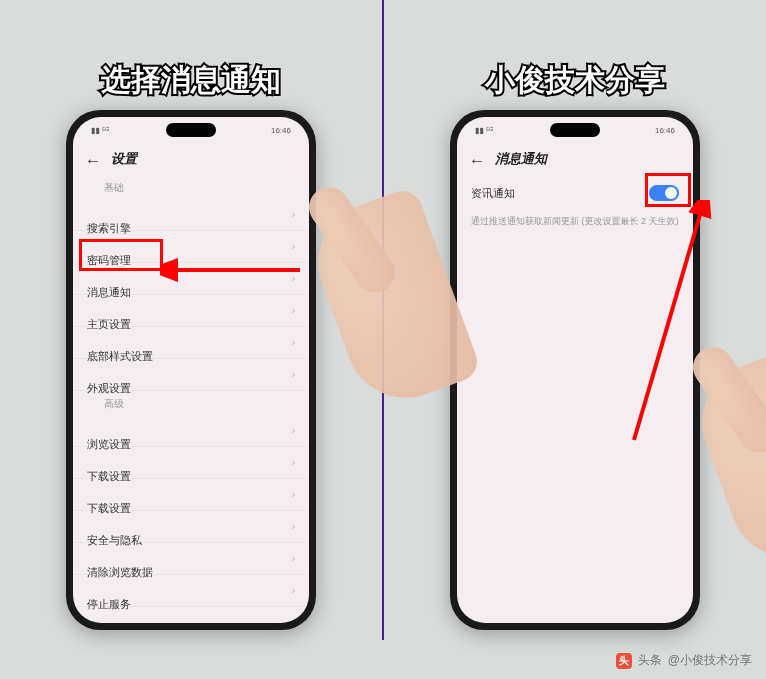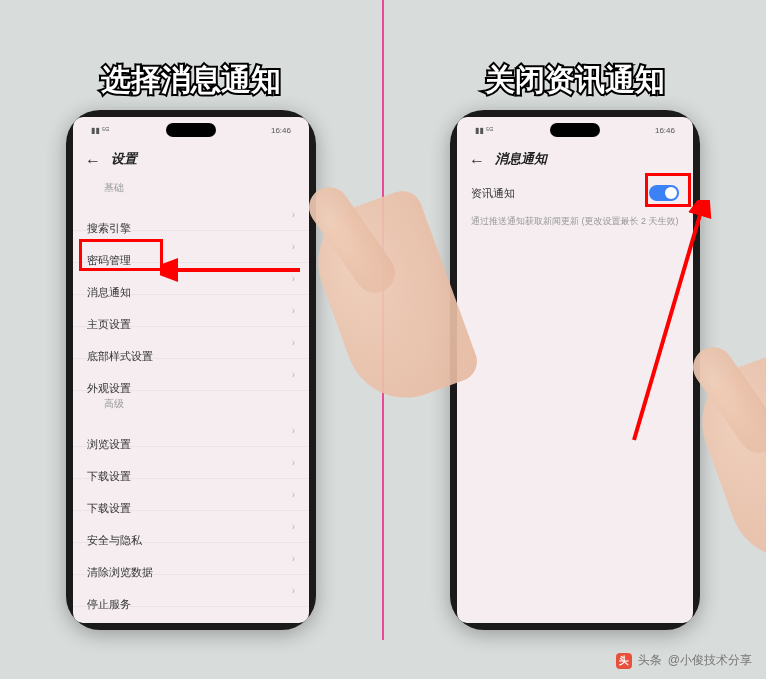--- a/index.html
+++ b/index.html
@@ -1,22 +1,22 @@
 <!DOCTYPE html>
 <html><head>
 <meta charset="utf-8">
 <style>
   * { box-sizing: border-box; margin: 0; padding: 0; }
   body { width: 766px; height: 679px; background: #d8dcdb; font-family: -apple-system, "PingFang SC", "Microsoft YaHei", sans-serif; position: relative; overflow: hidden; }
   .panels { display: flex; width: 100%; height: 640px; }
   .panel { flex: 1; position: relative; background: #d8dcdb; }
-  .panel-left { border-right: 2px solid #ec4899; }
+  .panel-left { border-right: 2px solid #4c1d95; }
   .title-banner { position: absolute; top: 60px; left: 50%; transform: translateX(-50%); font-size: 30px; font-weight: 900; color: #fff; -webkit-text-stroke: 4px #000; paint-order: stroke fill; white-space: nowrap; z-index: 50; }
   .phone { position: absolute; top: 110px; left: 50%; transform: translateX(-50%); width: 250px; height: 520px; background: #1a1a1a; border-radius: 34px; padding: 7px; box-shadow: 0 4px 20px rgba(0,0,0,.3); }
-  .screen { width: 100%; height: 100%; background: #f5edf0; border-radius: 10px; position: relative; overflow: hidden; }
+  .screen { width: 100%; height: 100%; background: #f5edf0; border-radius: 28px; position: relative; overflow: hidden; }
   .notch { position: absolute; top: 6px; left: 50%; transform: translateX(-50%); width: 50px; height: 14px; background: #000; border-radius: 10px; z-index: 5; }
   .status-bar { height: 26px; display: flex; align-items: center; justify-content: space-between; padding: 0 18px; font-size: 8px; color: #555; }
   .header-bar { height: 32px; display: flex; align-items: center; padding: 0 12px; gap: 10px; }
   .back-arrow { font-size: 16px; color: #333; cursor: pointer; }
   .header-title { font-size: 13px; font-weight: 600; color: #222; font-style: italic; }
   .section-label { padding: 6px 31px 4px; font-size: 10px; color: #999; }
   .list-item { height: 32px; display: flex; align-items: center; justify-content: space-between; padding: 0 14px; border-bottom: 1px solid rgba(0,0,0,.04); cursor: pointer; }
   .list-item span:first-child { font-size: 11px; color: #333; margin-top: 27px; }
   .chevron { font-size: 10px; color: #bbb; }
   .highlight-box { position: absolute; border: 3px solid #f00; z-index: 10; pointer-events: none; }
@@ -114,21 +114,21 @@
             <path d="M0,0 L0,6 L8,3 z" fill="#f00"></path>
           </marker>
         </defs>
       <line x1="140" y1="22" x2="10" y2="22" stroke="#f00" stroke-width="4" marker-end="url(#ah1)"></line>
     </svg>
     <div class="hand"></div>
     <div class="hand finger"></div>
   </div>
 
   <div class="panel">
-    <div class="title-banner">关闭资讯通知</div>
+    <div class="title-banner">小俊技术分享</div>
     <div class="phone">
       <div class="screen">
         <div class="notch"></div>
         <div class="status-bar">
           <span>▮▮ ⁵ᴳ</span>
           <span>16:46</span>
         </div>
         <div class="header-bar">
           <span class="back-arrow">←</span>
           <span class="header-title">消息通知</span>

